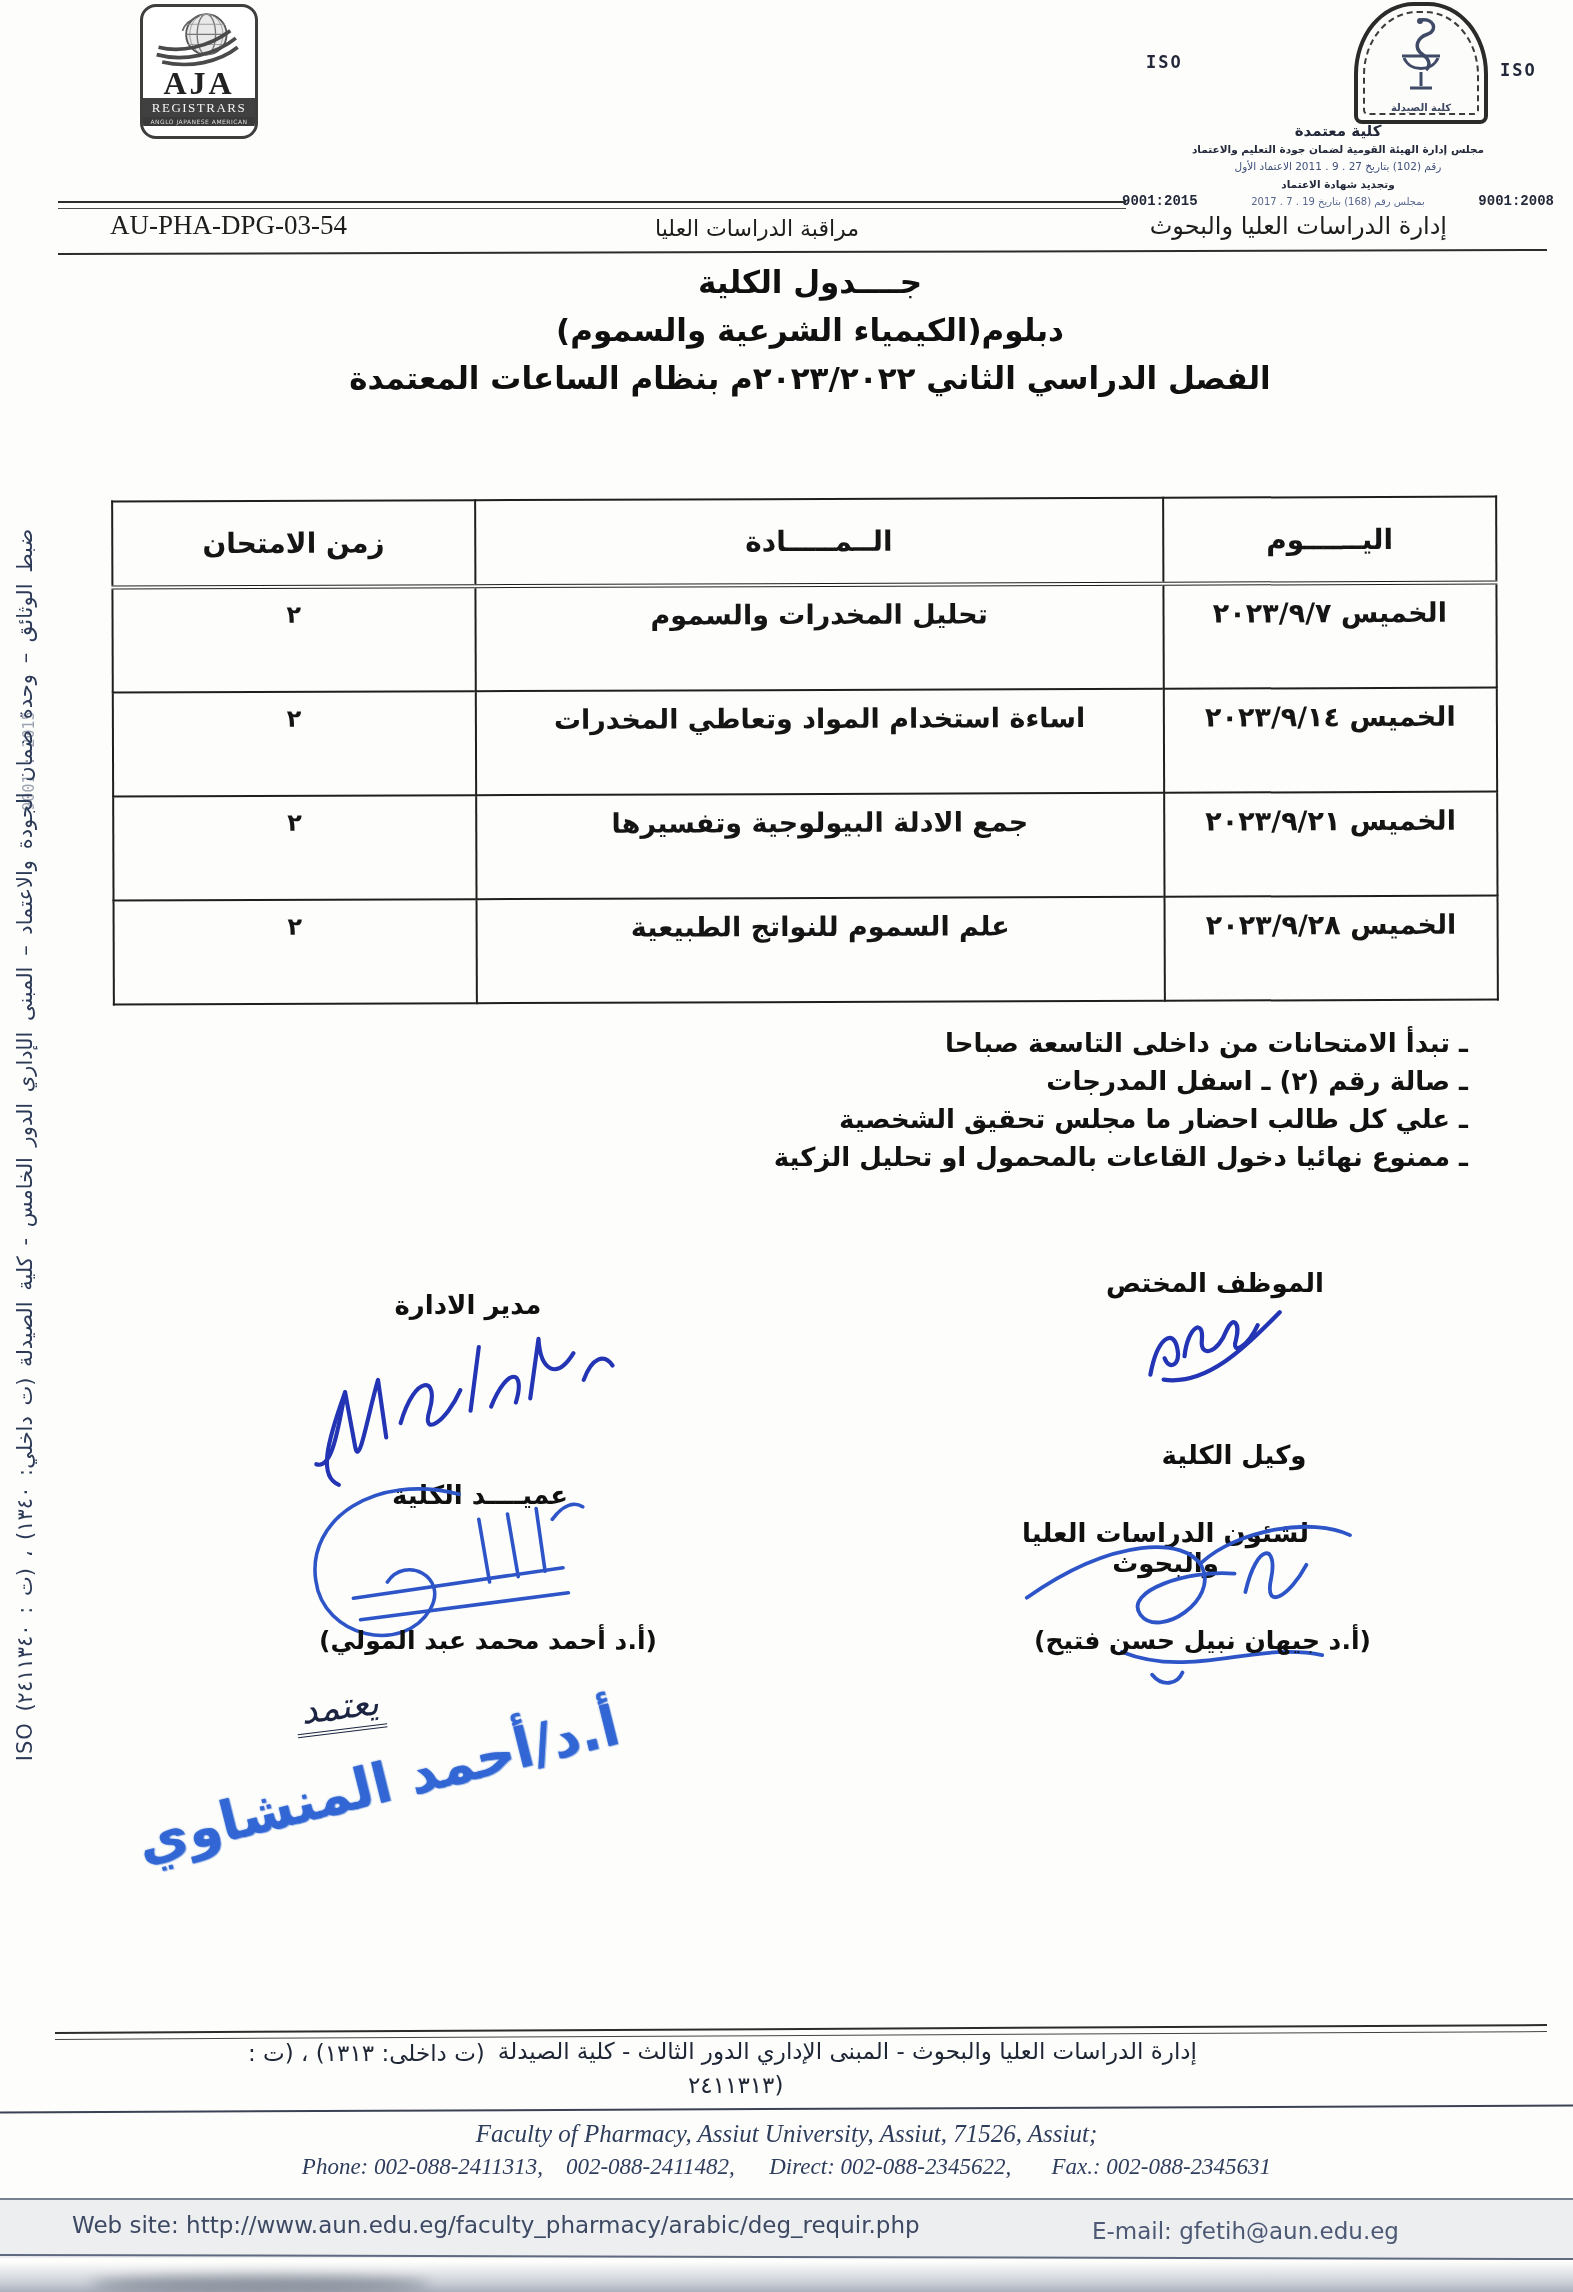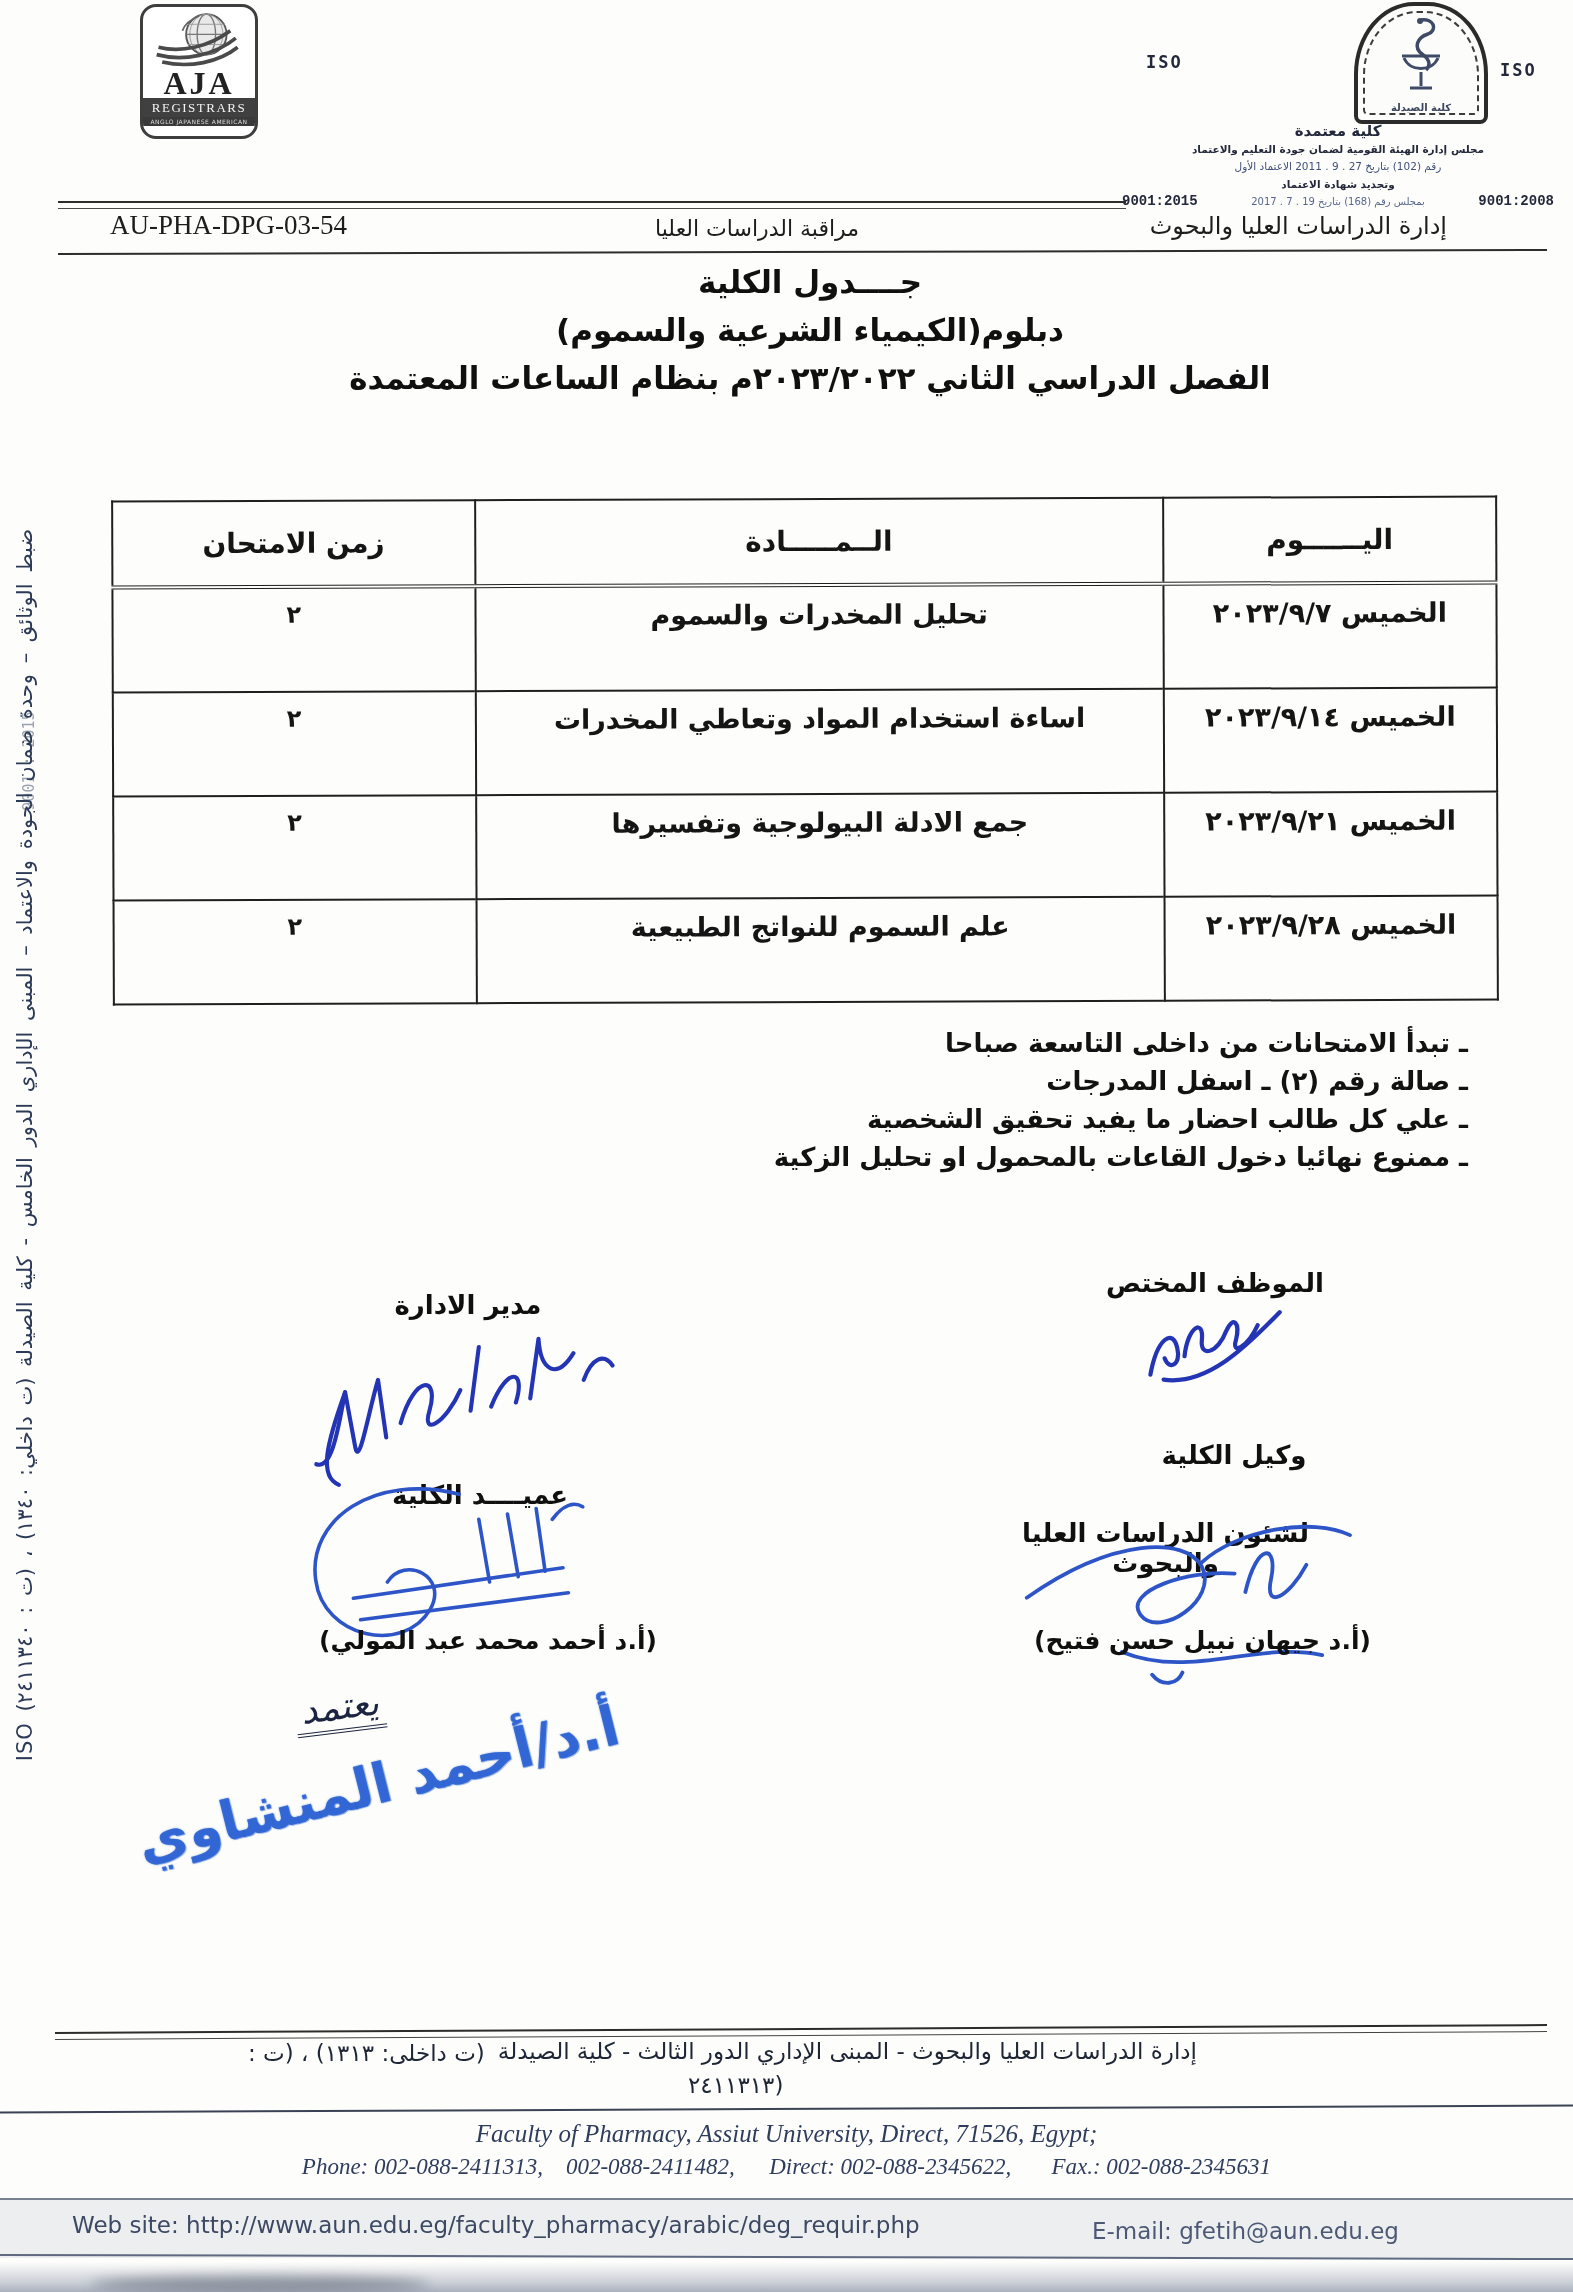--- a/index.html
+++ b/index.html
@@ -195,21 +195,21 @@
         <td>الخميس ٢٠٢٣/٩/٢٨</td>
         <td>علم السموم للنواتج الطبيعية</td>
         <td class="t">٢</td>
       </tr>
     </tbody>
   </table>
 
   <div class="abs notes">
     <div>ـ تبدأ الامتحانات من داخلى التاسعة صباحا</div>
     <div>ـ صالة رقم (٢) ـ اسفل المدرجات</div>
-    <div>ـ علي كل طالب احضار ما يفيد تحقيق الشخصية</div>
+    <div>ـ علي كل طالب احضار ما مجلس تحقيق الشخصية</div>
     <div>ـ ممنوع نهائيا دخول القاعات بالمحمول او تحليل الزكية</div>
   </div>
 
   <div class="abs sig-label" style="left:1090px;top:1268px;width:250px;text-align:center;">الموظف المختص</div>
   <svg class="abs sig" style="left:1125px;top:1292px;transform:rotate(-6deg);" width="175" height="95" viewBox="0 0 160 90">
     <path d="M18,72 C28,38 44,30 46,50 C48,66 36,70 33,58 M52,58 C58,30 74,24 70,44 C66,62 84,58 94,38 C102,24 108,32 102,48 C96,62 112,56 124,36"></path>
     <path d="M30,78 C70,88 110,56 146,26"></path>
   </svg>
 
   <div class="abs sig-label" style="left:358px;top:1290px;width:220px;text-align:center;">مدير الادارة</div>
@@ -240,21 +240,21 @@
   <div class="abs stamp">أ.د/أحمد المنشاوي</div>
 
   <div class="abs side-text">ضبط الوثائق – وحدة ضمان الجودة والاعتماد – المبنى الإداري الدور الخامس - كلية الصيدلة (ت داخلي: ١٣٤٠) ، (ت : ٢٤١١٣٤٠)  ISO</div>
   <div class="abs side-iso">9001 : 2015</div>
 
   <div class="abs f-line1"></div>
   <div class="abs f-ar f-ar-main">إدارة الدراسات العليا والبحوث - المبنى الإداري الدور الثالث - كلية الصيدلة</div>
   <div class="abs f-ar f-ar-left">(ت داخلى: ١٣١٣) ، (ت :</div>
   <div class="abs f-ar f-ar-num">(٢٤١١٣١٣</div>
   <div class="abs f-line2"></div>
-  <div class="abs f-en">Faculty of Pharmacy, Assiut University, Direct, 71526, Egypt;</div>
+  <div class="abs f-en">Faculty of Pharmacy, Assiut University, Assiut, 71526, Assiut;</div>
   <div class="abs f-phone">Phone: 002-088-2411313,    002-088-2411482,      Direct: 002-088-2345622,       Fax.: 002-088-2345631</div>
   <div class="abs f-line3"></div>
   <div class="abs web-strip"></div>
   <div class="abs f-web">Web site: http://www.aun.edu.eg/faculty_pharmacy/arabic/deg_requir.php</div>
   <div class="abs f-email">E-mail: gfetih@aun.edu.eg</div>
   <div class="abs f-line4"></div>
   <div class="abs bottom-smudge"></div>
   <div class="abs bottom-blob"></div>
 
 </div>

